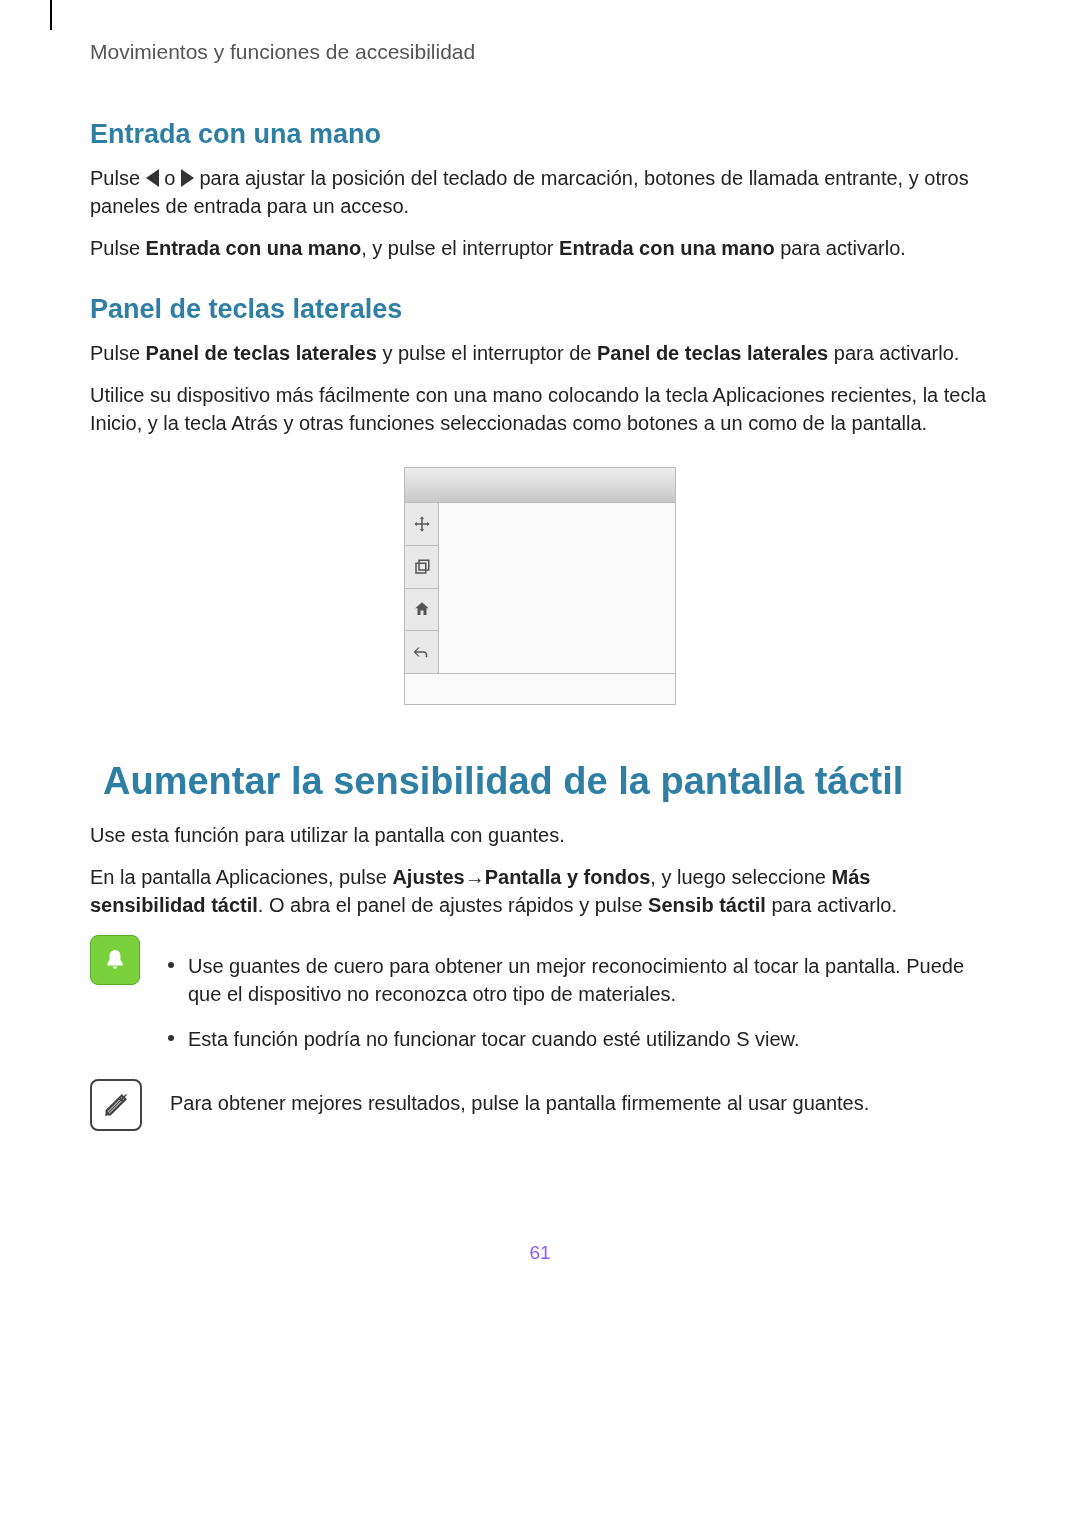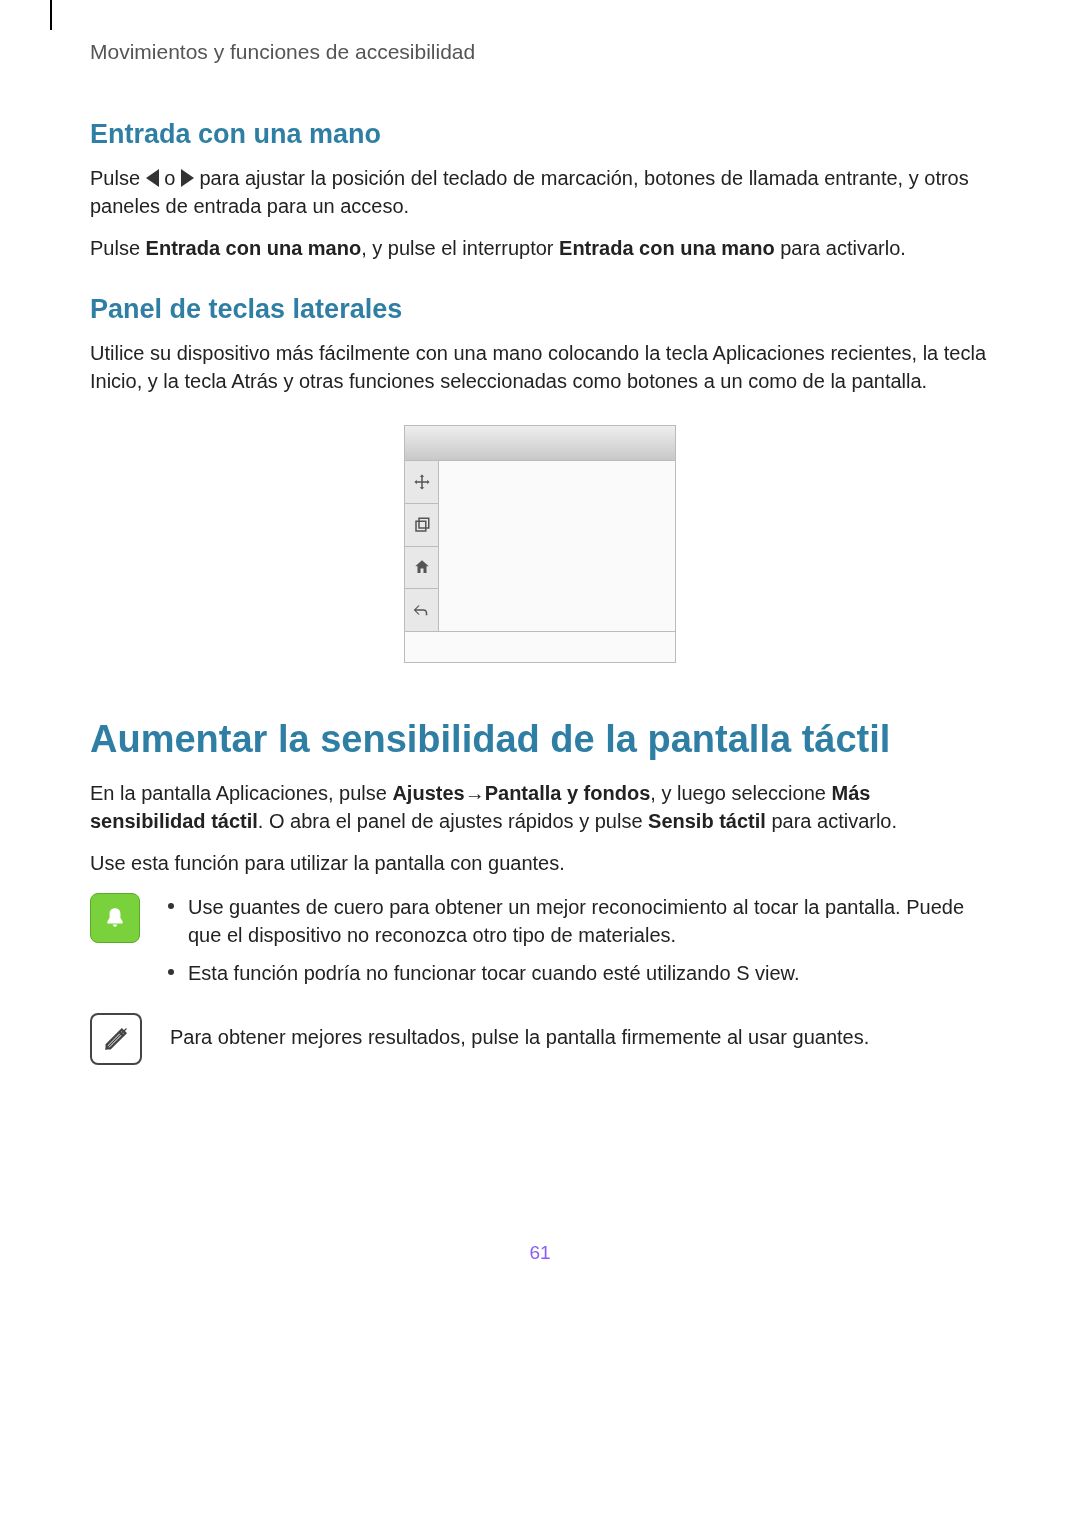--- a/index.html
+++ b/index.html
@@ -34,21 +34,21 @@
   h2.subheading {
     color: #2f7fa4;
     font-size: 27px;
     font-weight: bold;
     margin: 0 0 14px 0;
   }
   h1.mainheading {
     color: #2f7fa4;
     font-size: 38px;
     font-weight: bold;
-    margin: 55px 0 18px 0;
+    margin: 55px 0 18px 13px;
   }
   p.body {
     font-size: 20px;
     line-height: 1.4;
     margin: 0 0 14px 0;
     color: #222;
   }
   .bold { font-weight: bold; }
   .tri {
     display: inline-block;
@@ -130,20 +130,21 @@
   }
   .note-icon.green { background: #79d23b; border: 1px solid #5cab27; }
   .note-icon.gray { background: #fff; border: 2px solid #444; }
   .note-content { flex: 1; }
   .bullet-row {
     display: flex;
     align-items: flex-start;
     margin-bottom: 10px;
     font-size: 20px;
     line-height: 1.4;
+    margin-top: 17px;
   }
   .bullet-dot {
     width: 6px; height: 6px; background: #333; border-radius: 50%;
     margin: 10px 14px 0 0;
     flex-shrink: 0;
   }
   .page-number {
     position: absolute;
     bottom: 40px;
     left: 0;
@@ -167,20 +168,23 @@
 
   <h2 class="subheading">Entrada con una mano</h2>
   <p class="body">
     <span>Pulse </span><span class="tri tri-left"></span><span> o </span><span class="tri tri-right"></span><span> para ajustar la posición del teclado de marcación, botones de llamada entrante, y otros paneles de entrada para un acceso.</span>
   </p>
   <p class="body">
     <span>Pulse </span><span class="bold">Entrada con una mano</span><span>, y pulse el interruptor </span><span class="bold">Entrada con una mano</span><span> para activarlo.</span>
   </p>
 
   <h2 class="subheading" style="margin-top:32px">Panel de teclas laterales</h2>
+  <p class="body">
+    <span>Pulse </span><span class="bold">Panel de teclas laterales</span><span> y pulse el interruptor de </span><span class="bold">Panel de teclas laterales</span><span> para activarlo.</span>
+  </p>
   <p class="body">Utilice su dispositivo más fácilmente con una mano colocando la tecla Aplicaciones recientes, la tecla Inicio, y la tecla Atrás y otras funciones seleccionadas como botones a un como de la pantalla.</p>
 
   <div class="figure-wrap">
     <div class="phone-fig">
       <div class="status-bar"></div>
       <div class="phone-body">
         <div class="side-keys">
           <div class="side-key move-icon">
             <svg viewBox="0 0 24 24">
                 <path d="M12 2 L15 5 L13 5 L13 11 L19 11 L19 9 L22 12 L19 15 L19 13 L13 13 L13 19 L15 19 L12 22 L9 19 L11 19 L11 13 L5 13 L5 15 L2 12 L5 9 L5 11 L11 11 L11 5 L9 5 Z" fill="#555"></path>
@@ -203,24 +207,24 @@
               </svg>
           </div>
         </div>
         <div class="content-area"></div>
       </div>
       <div class="phone-bottom"></div>
     </div>
   </div>
 
   <h1 class="mainheading">Aumentar la sensibilidad de la pantalla táctil</h1>
+  <p class="body">Use esta función para utilizar la pantalla con guantes.</p>
   <p class="body">
     <span>En la pantalla Aplicaciones, pulse </span><span class="bold">Ajustes</span><span class="arrow-sep"> → </span><span class="bold">Pantalla y fondos</span><span>, y luego seleccione </span><span class="bold">Más sensibilidad táctil</span><span>. O abra el panel de ajustes rápidos y pulse </span><span class="bold">Sensib táctil</span><span> para activarlo.</span>
   </p>
-  <p class="body">Use esta función para utilizar la pantalla con guantes.</p>
 
   <div class="note-block">
     <div class="note-icon green">
       <svg width="26" height="26" viewBox="0 0 24 24">
           <path d="M12 3 C9 3 7 5 7 8 L7 12 L5 15 L5 17 L19 17 L19 15 L17 12 L17 8 C17 5 15 3 12 3 Z M10 18 C10 19 11 20 12 20 C13 20 14 19 14 18 Z" fill="#fff"></path>
         </svg>
     </div>
     <div class="note-content">
       <div class="bullet-row">
         <div class="bullet-dot"></div>

